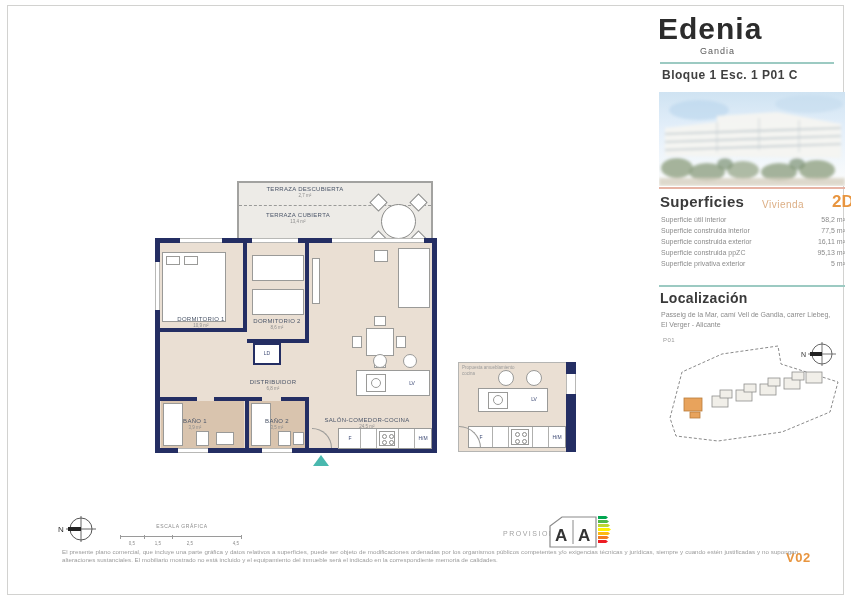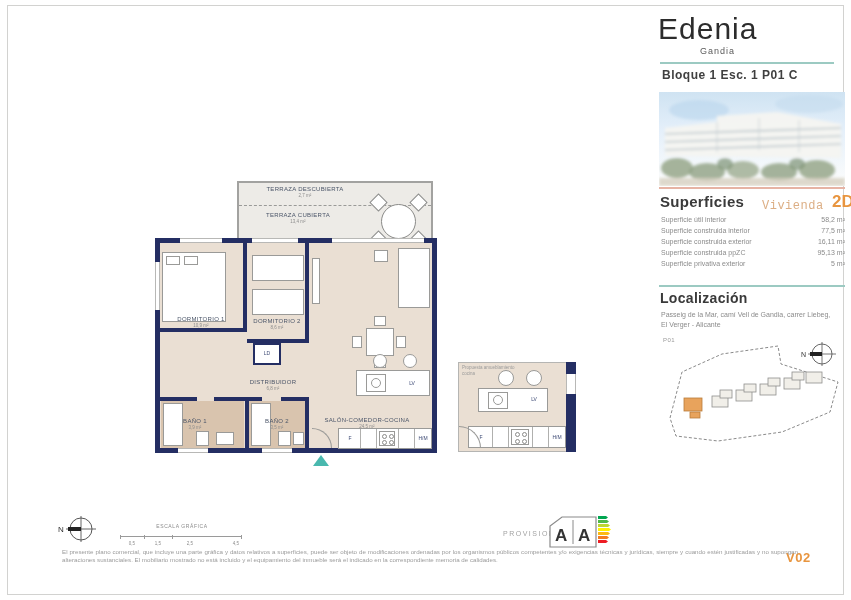--- a/index.html
+++ b/index.html
@@ -1,28 +1,28 @@
 <!DOCTYPE html>
 <html><head>
 <meta charset="utf-8">
 <style>
   html,body{margin:0;padding:0;background:#fff;}
   body{width:851px;height:600px;position:relative;font-family:"Liberation Sans",sans-serif;overflow:hidden;}
   .abs{position:absolute;}
   .frame{position:absolute;left:7px;top:5px;width:835px;height:588px;border:1px solid #d2d2d0;}
   
-  .title{position:absolute;left:658px;top:12px;font-size:30px;font-weight:normal;color:#2c2c2c;letter-spacing:1px;}
+  .title{position:absolute;left:658px;top:12px;font-size:30px;font-weight:bold;color:#2c2c2c;letter-spacing:1px;}
   .subtitle{position:absolute;left:700px;top:46px;font-size:9px;color:#5a5a5a;letter-spacing:1px;}
   .rule{position:absolute;height:2px;}
   .rule.teal{background:#9ccac2;}
   .rule.salmon{background:#e6b3a4;}
   .block-line{position:absolute;left:662px;top:68px;font-size:12px;font-weight:bold;color:#3f3f3f;letter-spacing:.5px;}
   .photo{position:absolute;left:659px;top:92px;width:186px;height:94px;background:linear-gradient(180deg,#cfe3f2 0%,#e4effa 40%,#fdfdfc 100%);overflow:hidden;}
   .sec-head{position:absolute;font-size:15px;font-weight:bold;color:#3a3a3a;letter-spacing:.3px;}
-  .viv-lbl{position:absolute;left:762px;top:199px;font-size:12px;color:#dcae84;letter-spacing:.5px;font-family:Liberation Mono, monospace;}
+  .viv-lbl{position:absolute;left:762px;top:199px;font-size:10px;color:#dcae84;letter-spacing:.5px;}
   .viv-type{position:absolute;left:806px;top:192px;font-size:17px;font-weight:bold;color:#e8953f;margin-left:26px;}
   .sup-rows{position:absolute;left:661px;top:214px;width:184px;}
   .sup-row{display:flex;justify-content:space-between;font-size:7px;color:#8b8b8b;line-height:11px;}
   .address{position:absolute;left:661px;top:310px;width:176px;font-size:7px;color:#8b8b8b;line-height:1.4;}
   .p01{position:absolute;left:663px;top:337px;font-size:6px;color:#9a9a9a;letter-spacing:.5px;}
   .v02{position:absolute;left:786px;top:550px;font-size:13px;font-weight:bold;color:#e8953f;letter-spacing:.5px;}
   
   .wall{position:absolute;background:#242e63;}
   .floor{position:absolute;background:#eadfd3;}
   .floor.bath{background:#d9c4ae;}

